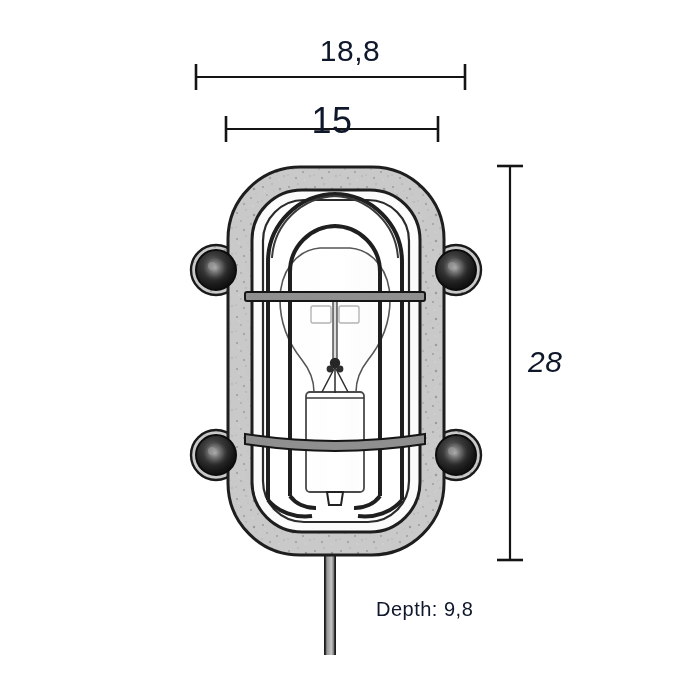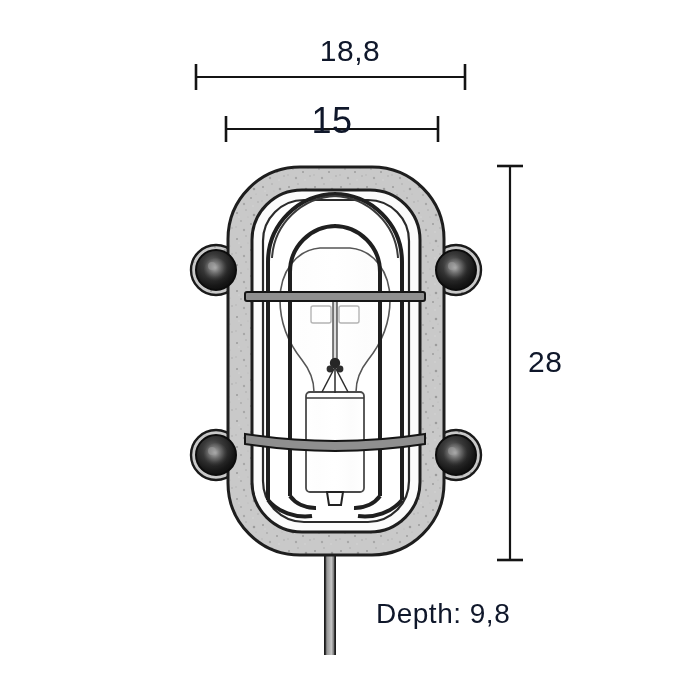--- a/index.html
+++ b/index.html
@@ -38,24 +38,25 @@
   }
   #label-width-inner {
     left: 0; top: 100px;
     width: 664px;
     text-align: center;
     font-size: 36px;
   }
   #label-height {
     left: 528px; top: 345px;
     font-size: 30px;
+    font-style: italic;
   }
   #label-depth {
     left: 376px; top: 598px;
-    font-size: 28px;
+    font-size: 20px;
   }
   svg { display: block; }
 </style>
 </head>
 <body>
 
 <div id="stage">
 
   <svg width="700" height="700" viewBox="0 0 700 700">
 

